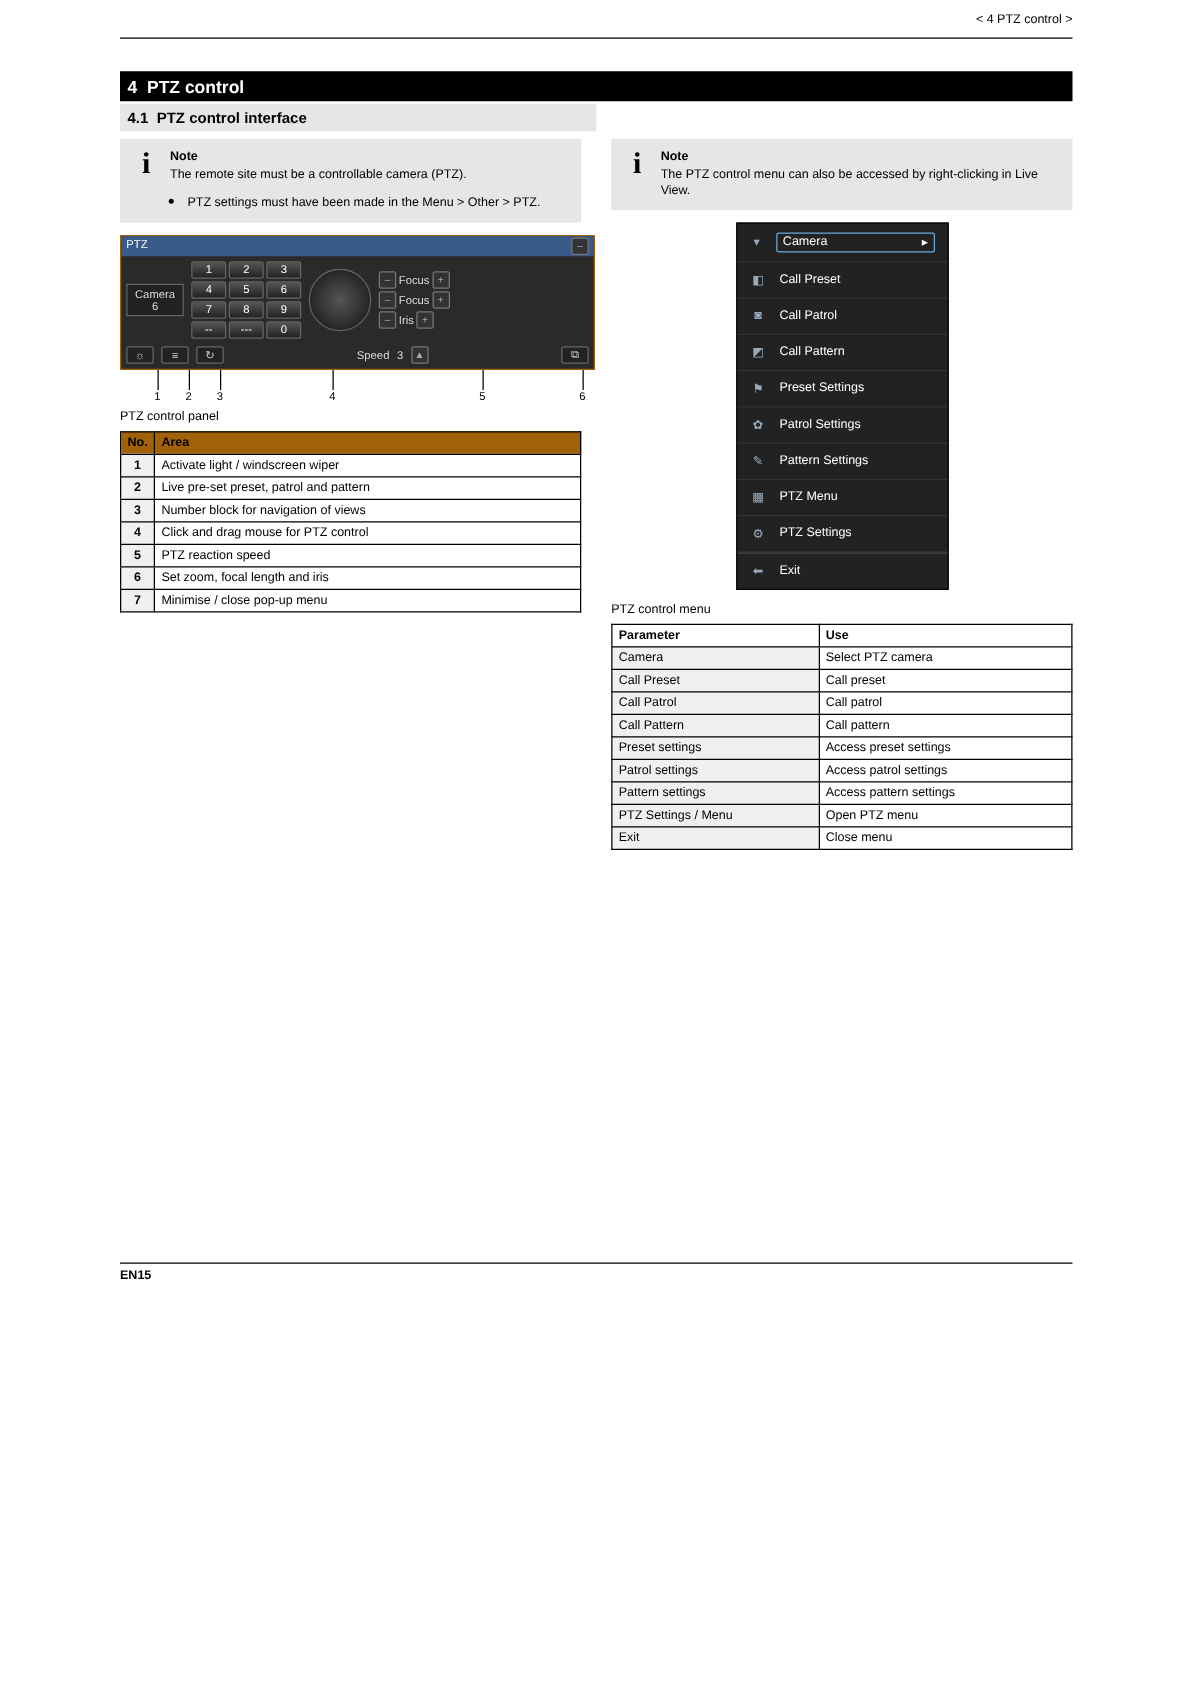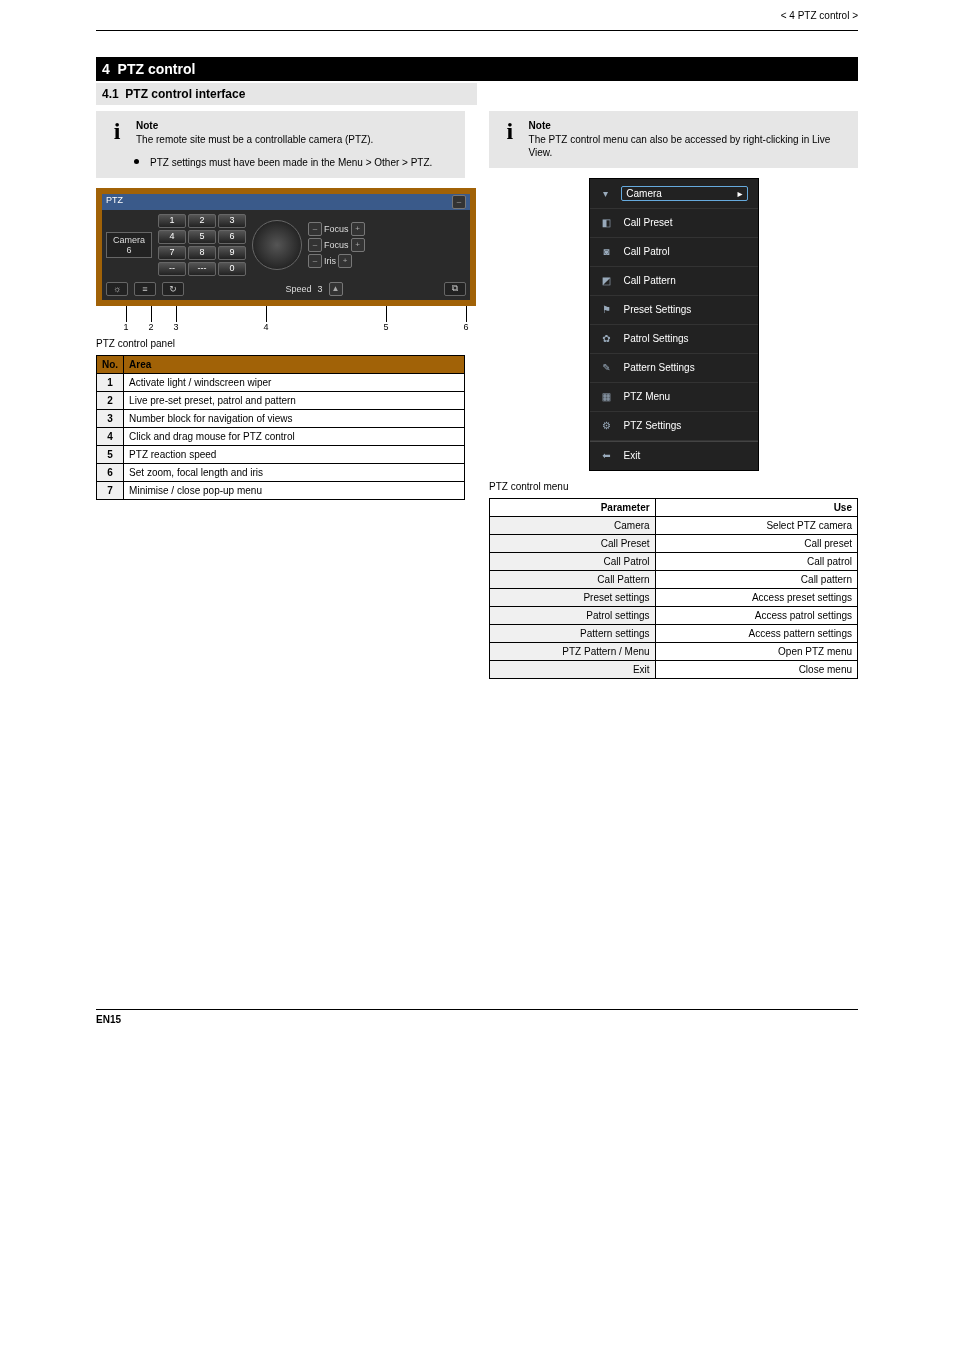--- a/index.html
+++ b/index.html
@@ -38,21 +38,21 @@
     font-weight:bold; font-size:24px; line-height:1; width:22px; text-align:center;
   }
   .info-body { font-size:10px; line-height:1.35; }
   .info-body b { font-weight:bold; }
   ul.bullets { margin:4px 0 0 14px; padding:0; }
   ul.bullets li::marker { font-size:16px; }
   .para { font-size:11px; line-height:1.35; margin:6px 0; }
   .fig-caption { font-size:10px; margin:6px 0; }
   
   .ptz-panel {
-    background:#2a2a2a; color:#ddd; width:380px; border:6px solid #a16207;
+    background:#2a2a2a; color:#ddd; width:380px; border:1px solid #a16207;
     font-size:9px; position:relative;
   }
   .ptz-titlebar { background:#3a5a8a; color:#fff; padding:1px 4px; font-size:9px; display:flex; justify-content:space-between; }
   .ptz-body { padding:4px; display:flex; gap:6px; align-items:center; }
   .camlabel { background:#222; border:1px solid #666; padding:2px 6px; font-size:9px; text-align:center; }
   .numpad { display:grid; grid-template-columns:repeat(3,28px); grid-auto-rows:14px; gap:2px; }
   .numpad div { background:linear-gradient(#555,#222); border:1px solid #666; color:#fff; text-align:center; font-size:9px; border-radius:2px; }
   .dpad {
     width:50px; height:50px; border-radius:50%; background:radial-gradient(circle,#555,#111);
     border:1px solid #666; position:relative;
@@ -66,21 +66,21 @@
   .callouts { position:relative; height:26px; width:380px; }
   .callouts .line { position:absolute; width:1px; background:#000; height:16px; top:0; }
   .callouts .lab { position:absolute; top:16px; font-size:9px; transform:translateX(-50%); white-space:nowrap; }
   
   table.legend { border-collapse:collapse; width:100%; margin-top:6px; }
   table.legend th, table.legend td { border:1px solid #000; padding:3px 5px; font-size:10px; text-align:left; vertical-align:top; }
   table.legend th { background:#a16207; font-weight:bold; }
   table.legend td.num { background:#f0f0f0; width:26px; font-weight:bold; text-align:center; }
   
   table.menu { border-collapse:collapse; width:100%; margin-top:6px; }
-  table.menu th, table.menu td { border:1px solid #000; padding:3px 5px; font-size:10px; text-align:right; }
+  table.menu th, table.menu td { border:1px solid #000; padding:3px 5px; font-size:10px; text-align:left; }
   table.menu th { font-weight:bold; }
   table.menu td.k { background:#f0f0f0; font-weight:normal; width:45%; }
   
   .ctxmenu {
     width:170px; background:#222; color:#fff; font-size:10px; border:1px solid #000;
     margin-left:auto; margin-right:auto;
   }
   .ctxrow { display:flex; align-items:center; gap:10px; padding:7px 10px; border-bottom:1px solid #333; }
   .ctxrow:last-child { border-bottom:none; }
   .ctxrow.sel { }
@@ -326,21 +326,21 @@
             </tr>
         <tr>
               <td class="k">Patrol settings</td>
               <td>Access patrol settings</td>
             </tr>
         <tr>
               <td class="k">Pattern settings</td>
               <td>Access pattern settings</td>
             </tr>
         <tr>
-              <td class="k">PTZ Pattern / Menu</td>
+              <td class="k">PTZ Settings / Menu</td>
               <td>Open PTZ menu</td>
             </tr>
         <tr>
               <td class="k">Exit</td>
               <td>Close menu</td>
             </tr>
       </tbody>
         </table>
     </div>
   </div>

